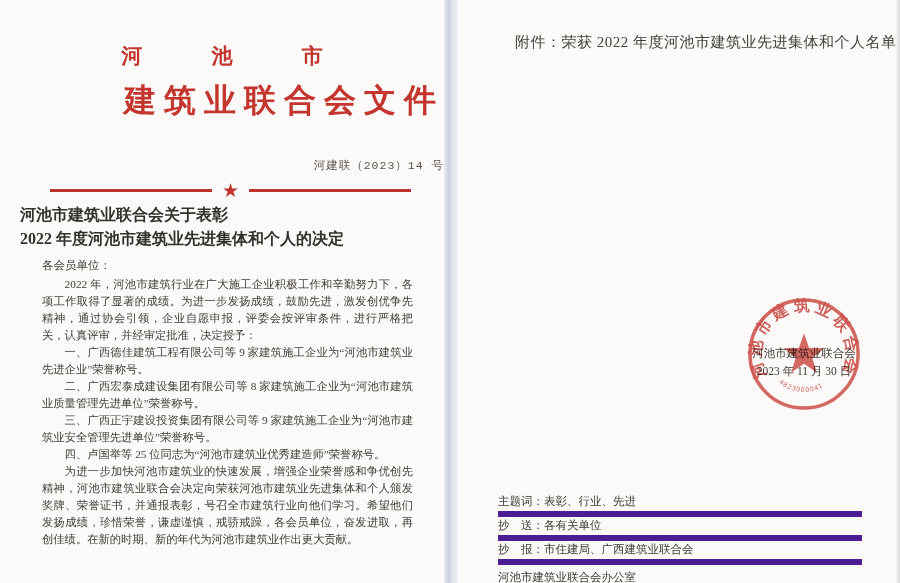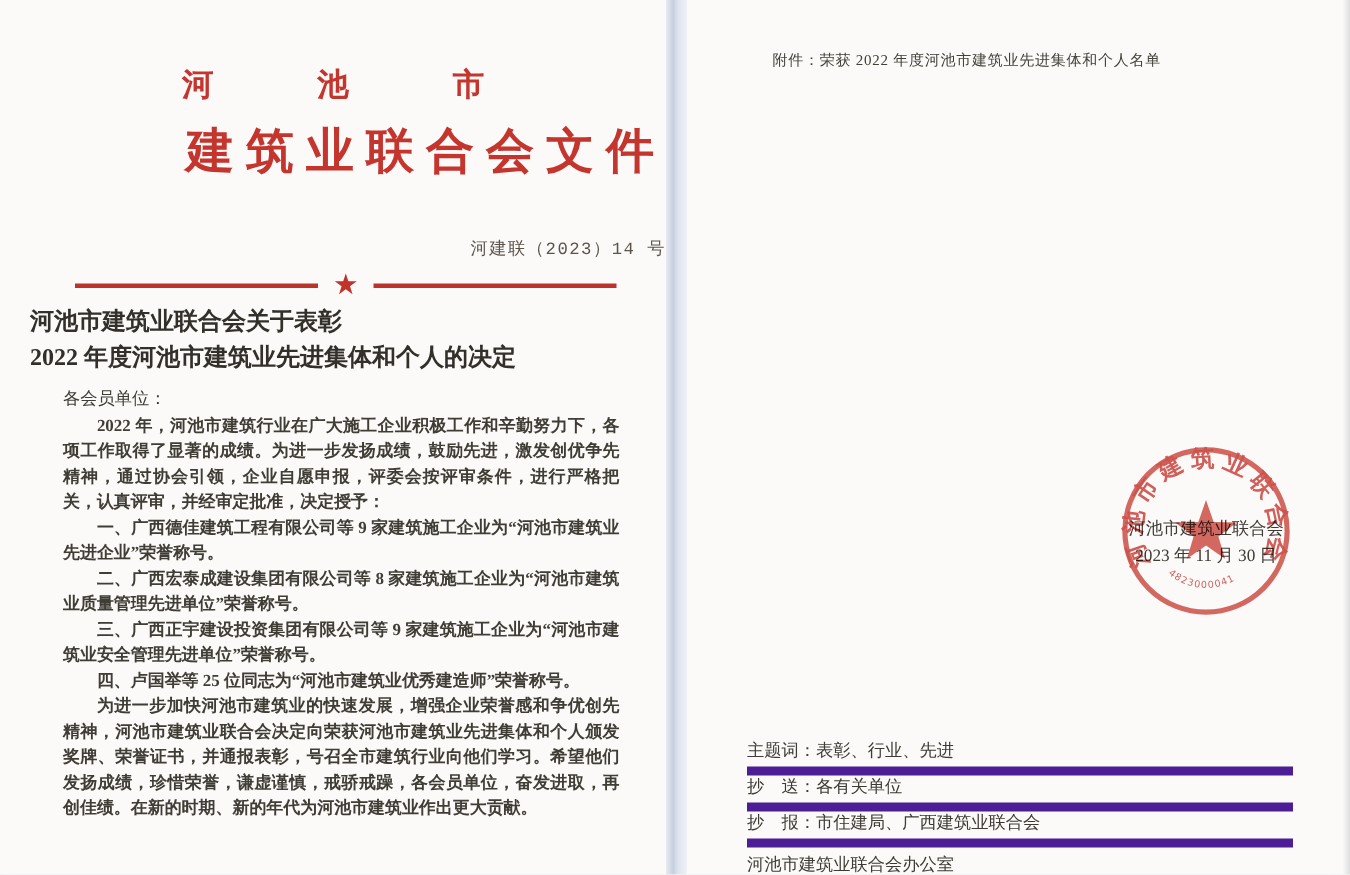--- a/index.html
+++ b/index.html
@@ -53,26 +53,26 @@
   }
   .salutation {
     position: absolute; top: 258px; left: 42px;
     color: #403c36; font-size: 11.5px;
   }
   .doc-body {
     position: absolute; top: 276px; left: 42px; width: 371px;
     color: #403c36; font-size: 11.3px; line-height: 17px;
     text-align: justify;
   }
-  .doc-body p { text-indent: 2em; font-weight: bold; }
+  .doc-body p { text-indent: 2em; }
 
   
   .attachment {
     position: absolute; top: 33px; left: 57px;
-    color: #44403a; font-size: 10px; letter-spacing: 0.5px;
+    color: #44403a; font-size: 15px; letter-spacing: 0.5px;
   }
   .signature {
     position: absolute; top: 344px; left: 280px; width: 132px;
     text-align: center; color: #3e3a34; font-size: 11.5px; line-height: 18px;
   }
   .seal {
     position: absolute; top: 295px; left: 287px;
     mix-blend-mode: multiply; opacity: 0.92;
   }
   .doc-footer {

